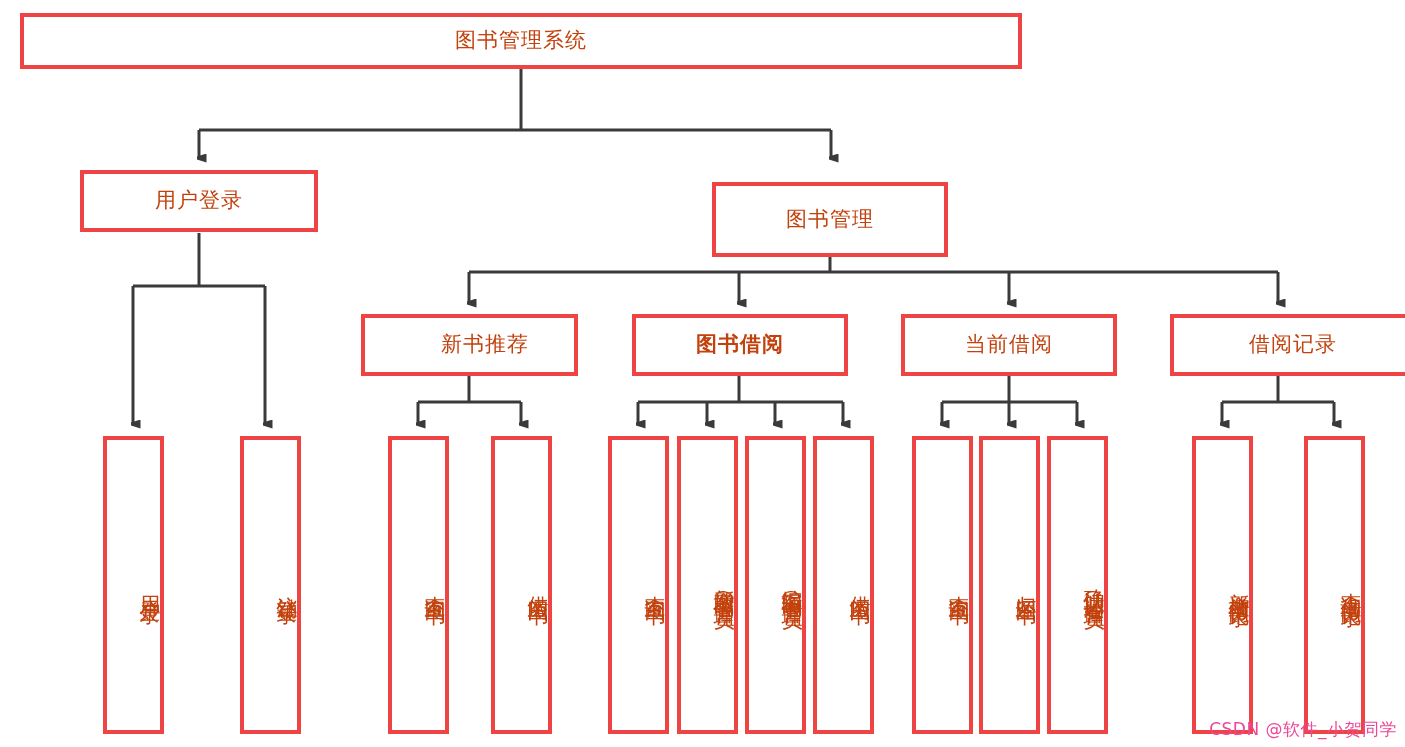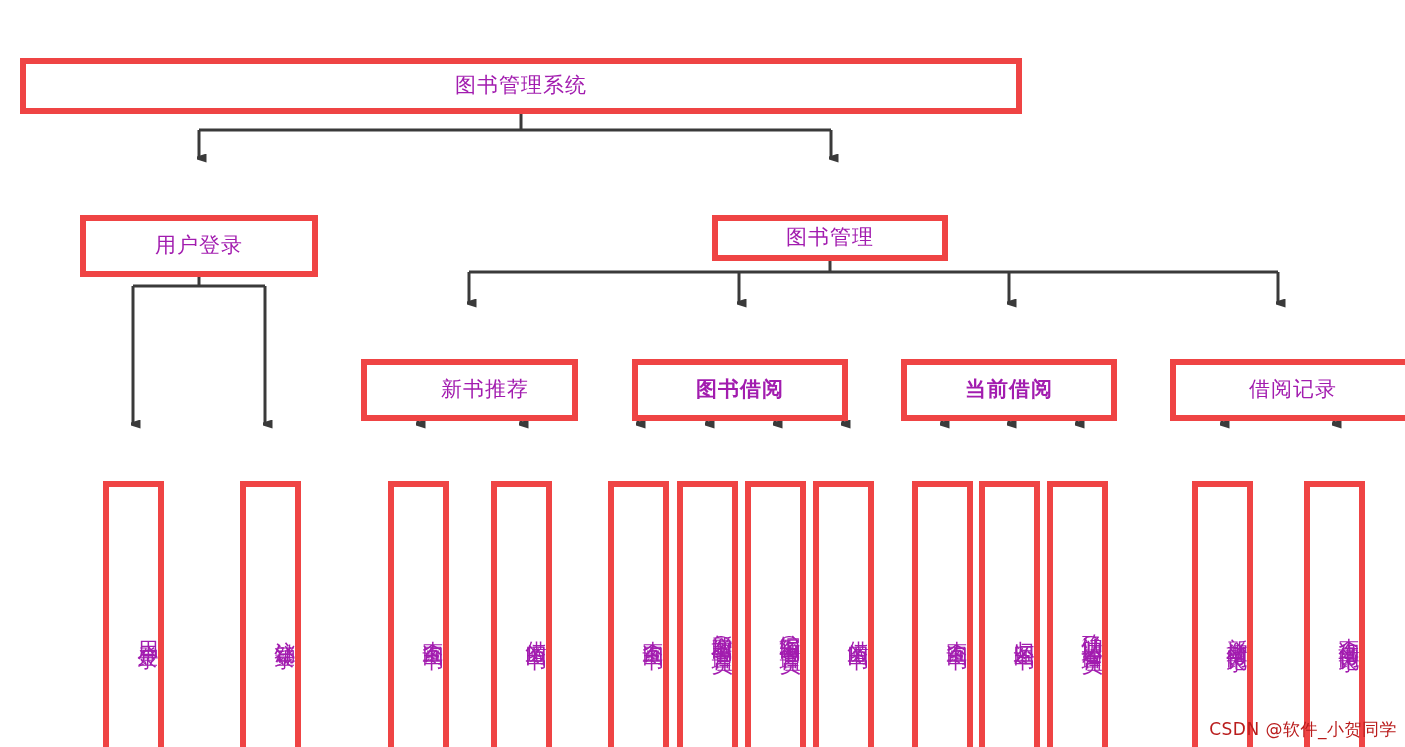--- a/index.html
+++ b/index.html
@@ -20,28 +20,27 @@
     background: #ffffff;
   }
   svg.connectors {
     position: absolute;
     left: 0; top: 0;
     width: 1405px; height: 747px;
     pointer-events: none;
   }
   .node {
     position: absolute;
-    border: 6px solid #ef4444;
+    border: 4px solid #ef4444;
     background: #ffffff;
     display: flex;
     align-items: center;
     justify-content: center;
-    color: #a21caf;
+    color: #c2410c;
     z-index: 2;
-    margin-top: 45px;
   }
   .node.horiz {
     font-size: 21px;
     letter-spacing: 1px;
     line-height: 1.2;
   }
   .node.root { font-size: 21px; }
   .node.vert {
     writing-mode: vertical-rl;
     text-orientation: upright;
@@ -57,21 +56,21 @@
     writing-mode: vertical-rl;
     text-orientation: upright;
     line-height: 1.0;
     white-space: nowrap;
   }
   .watermark {
     position: absolute;
     right: 8px;
     bottom: 6px;
     font-size: 17px;
-    color: #b91c1c;
+    color: #ec4899;
     letter-spacing: 0.5px;
     z-index: 5;
     white-space: nowrap;
   }
 </style>
 </head>
 <body>
 
 <div id="canvas">
 
@@ -127,33 +126,33 @@
   </svg>
 
   <div class="node horiz root" style="left:20px; top:13px; width:1002px; height:56px;">
     <span>图书管理系统</span>
   </div>
 
   <div class="node horiz" style="left:80px; top:170px; width:238px; height:62px;">
     <span>用户登录</span>
   </div>
 
-  <div class="node horiz" style="left:712px; top:170px; width:236px; height:46px;">
+  <div class="node horiz" style="left:712px; top:182px; width:236px; height:75px;">
     <span>图书管理</span>
   </div>
 
   <div class="node horiz" style="left:361px; top:314px; width:217px; height:62px;padding-left:31px;">
     <span>新书推荐</span>
   </div>
 
   <div class="node horiz" style="left:632px; top:314px; width:216px; height:62px;font-weight:bold;">
     <span>图书借阅</span>
   </div>
 
-  <div class="node horiz" style="left:901px; top:314px; width:216px; height:62px;font-weight:bold;">
+  <div class="node horiz" style="left:901px; top:314px; width:216px; height:62px;">
     <span>当前借阅</span>
   </div>
 
   <div class="node horiz" style="left:1170px; top:314px; width:246px; height:62px;">
     <span>借阅记录</span>
   </div>
 
   <div class="node vert" style="left:103px; top:436px; width:61px; height:298px;">
     <span class="vtext">用户登录</span>
   </div>

